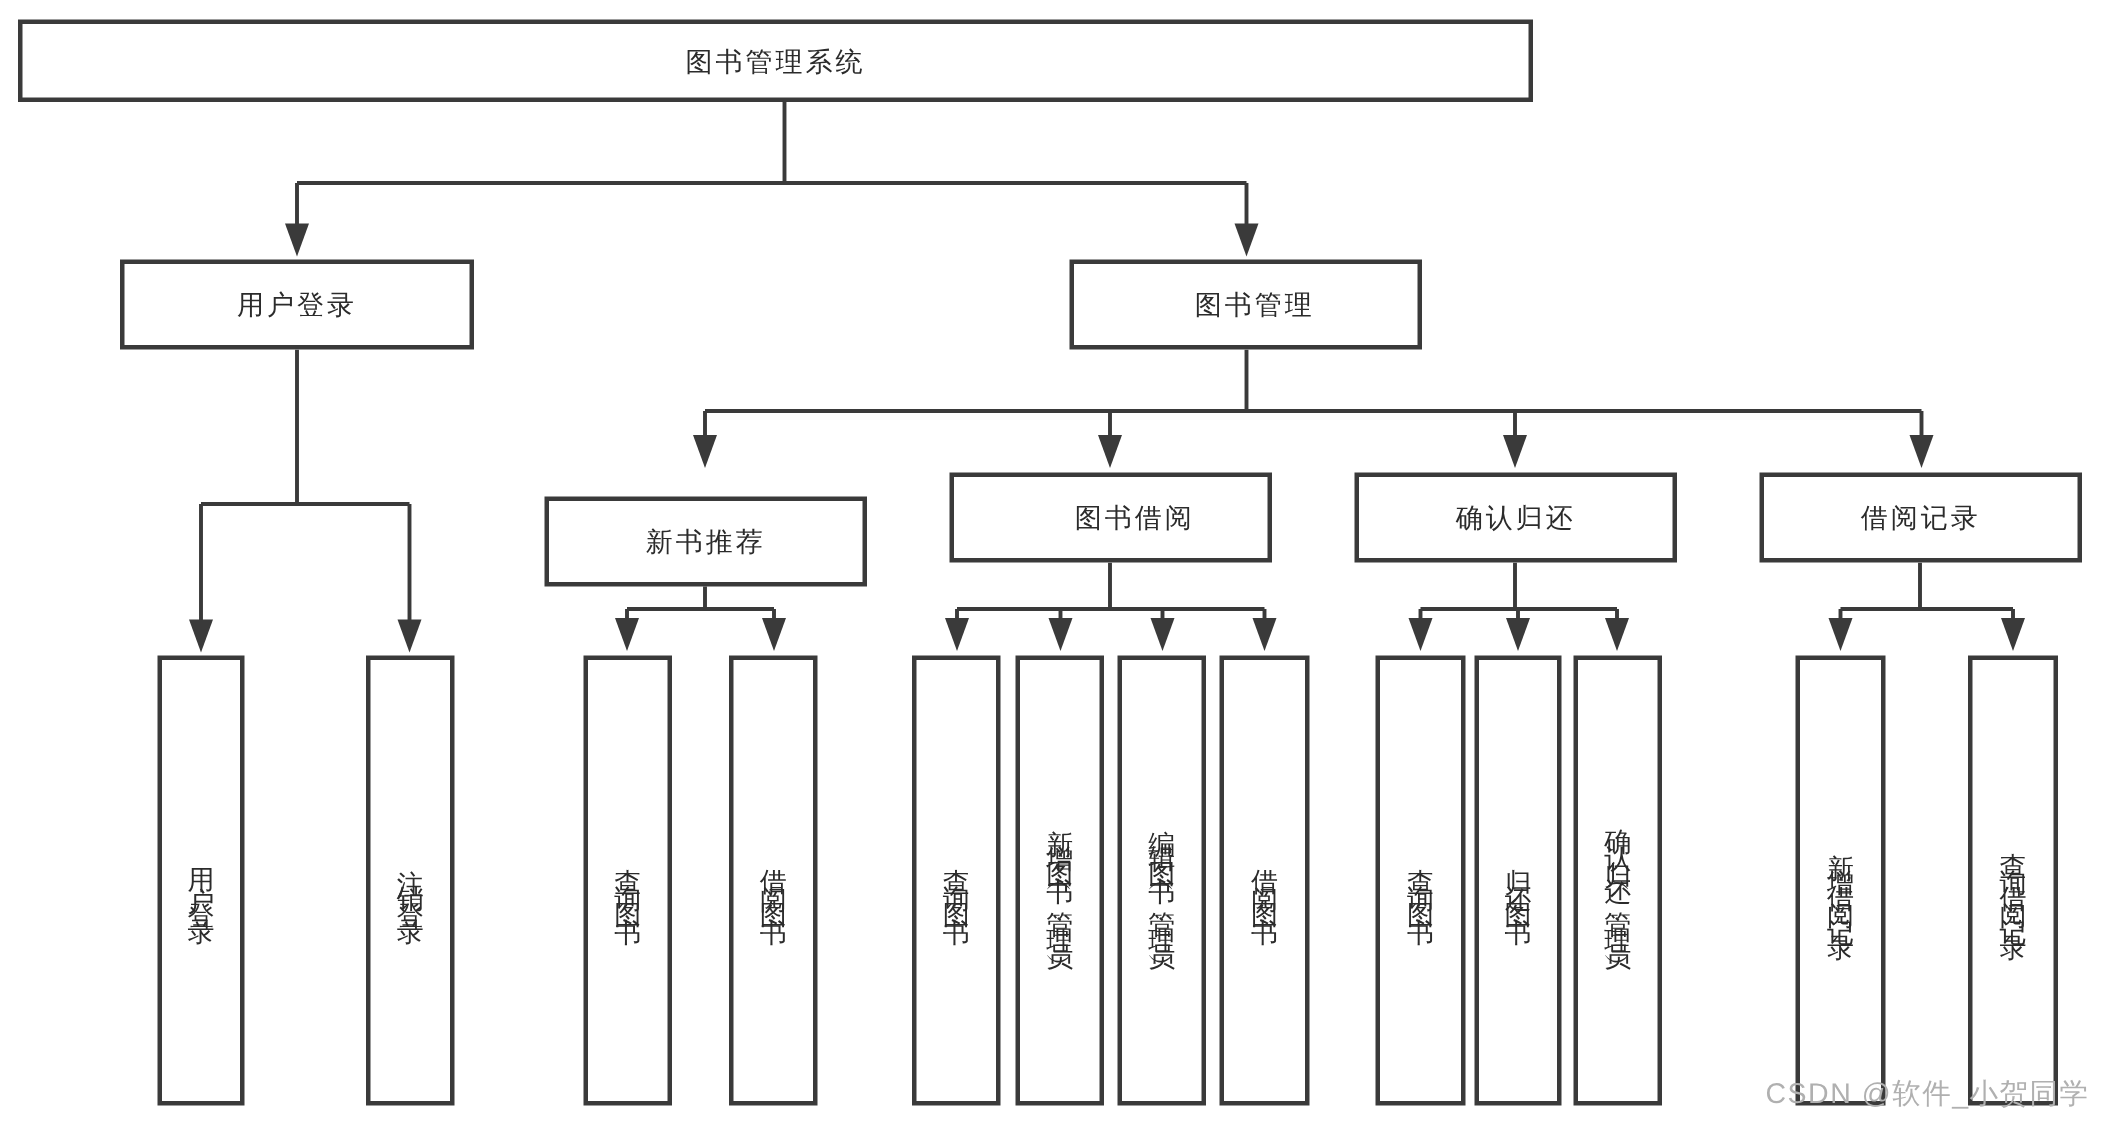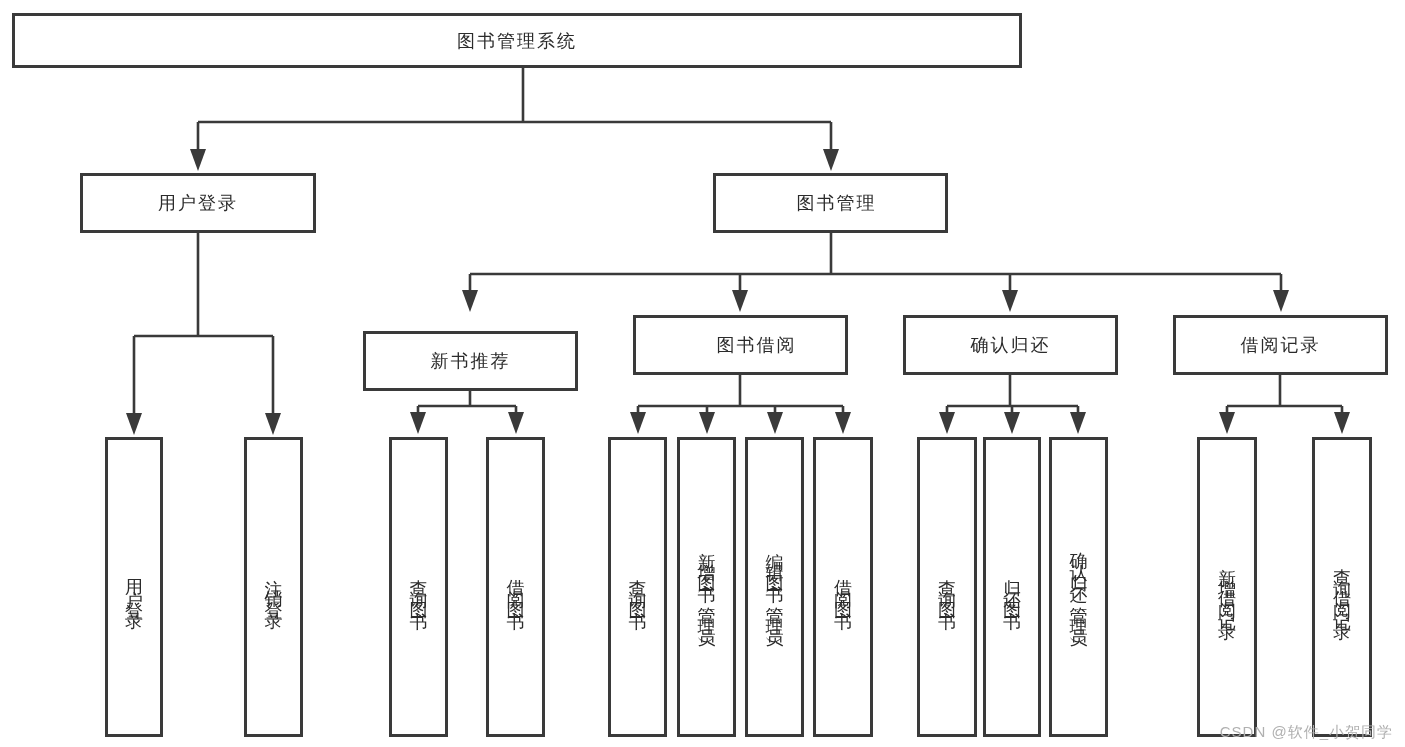--- a/index.html
+++ b/index.html
@@ -47,21 +47,21 @@
     writing-mode: vertical-rl;
     text-orientation: mixed;
     letter-spacing: 11px;
     line-height: 1;
     white-space: normal;
   }
   .watermark {
     position: absolute;
     right: 12px;
     bottom: 5px;
-    font-size: 15px;
+    font-size: 19px;
     color: #b0b0b0;
     letter-spacing: 1px;
     z-index: 5;
   }
 </style>
 </head>
 <body>
 
 <div class="canvas">
 

